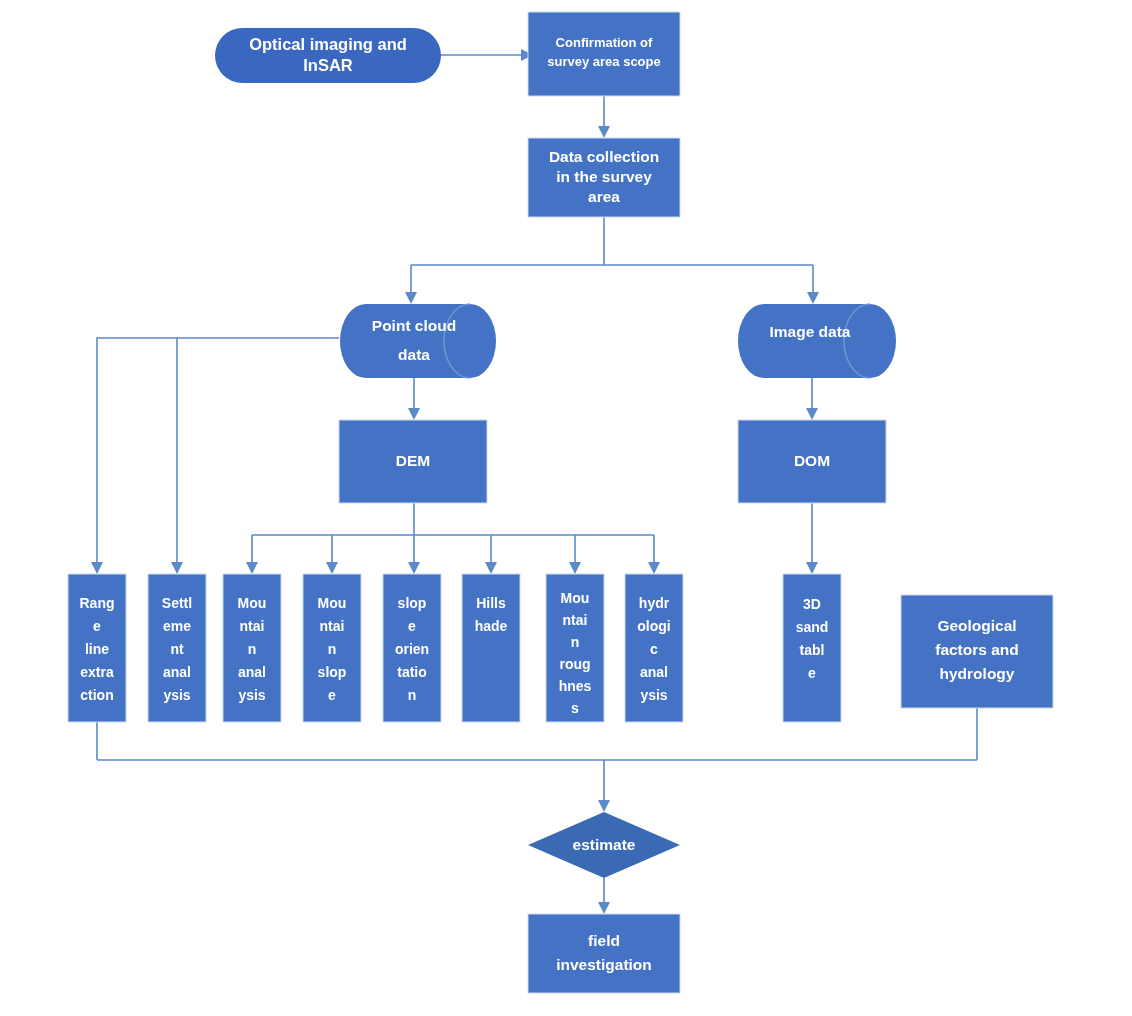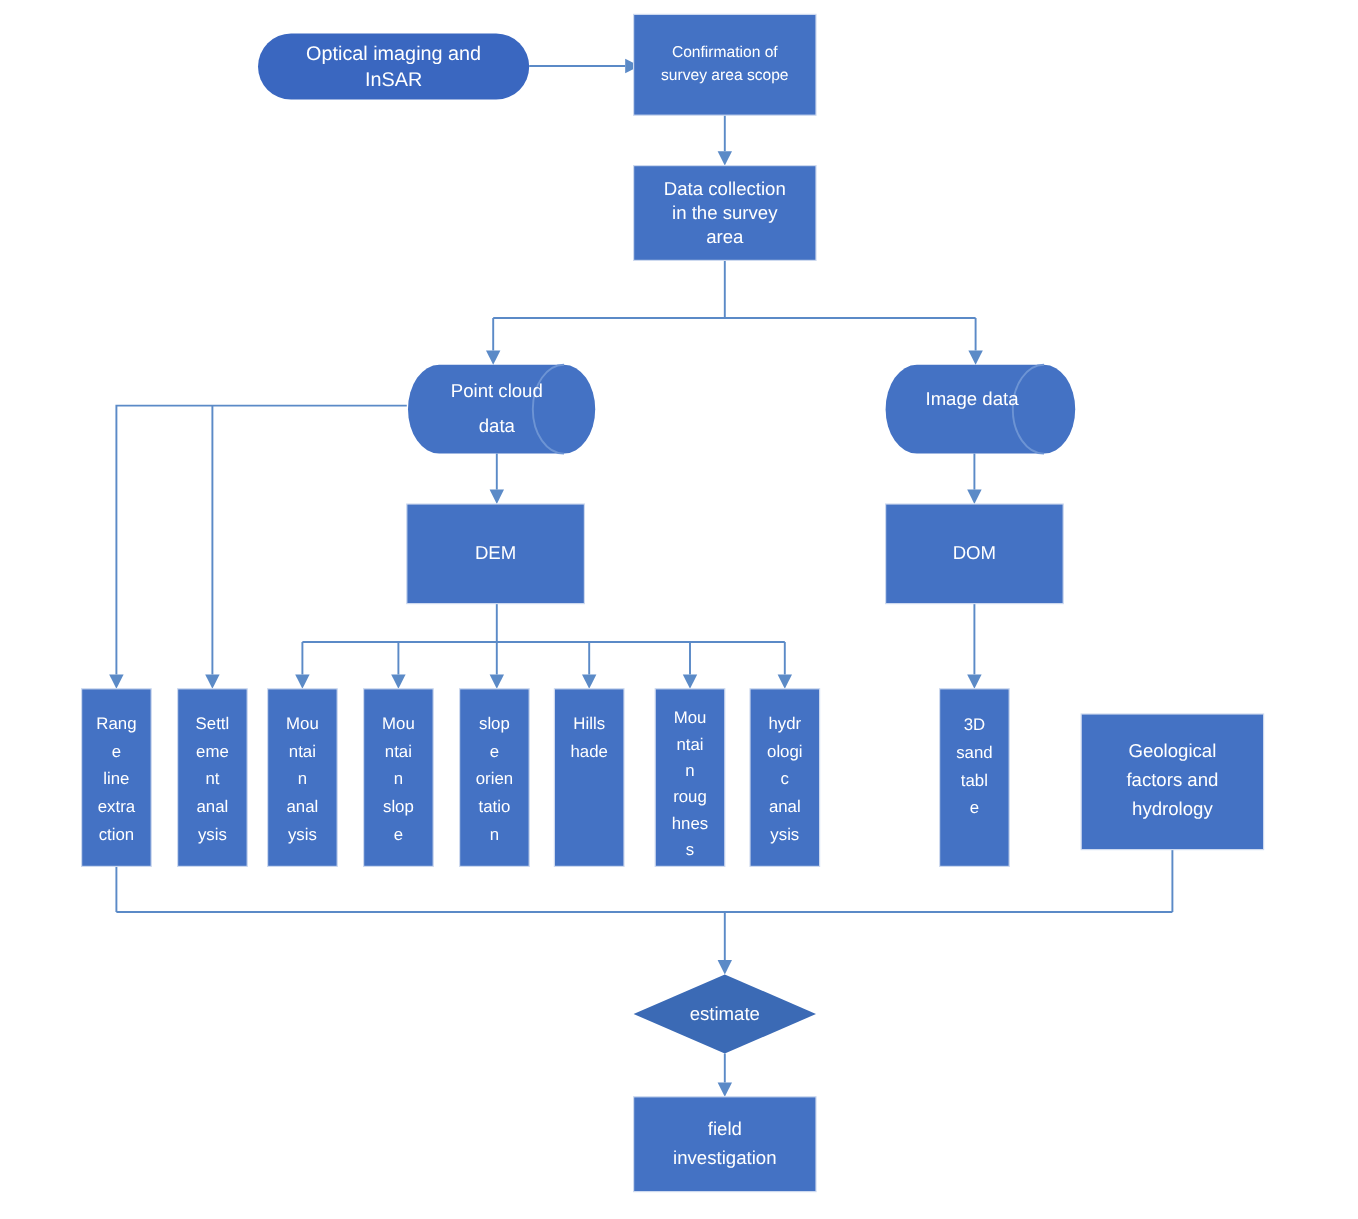--- a/index.html
+++ b/index.html
@@ -10,20 +10,21 @@
   body {
     width: 1132px;
     height: 1016px;
     font-family: "Liberation Sans", sans-serif;
     overflow: hidden;
   }
   #diagram-root {
     position: relative;
     width: 1132px;
     height: 1016px;
+    font-weight: bold;
   }
   svg.flow {
     display: block;
     width: 1132px;
     height: 1016px;
   }
   .node-text {
     fill: #ffffff;
     font-family: "Liberation Sans", sans-serif;
     text-anchor: middle;

